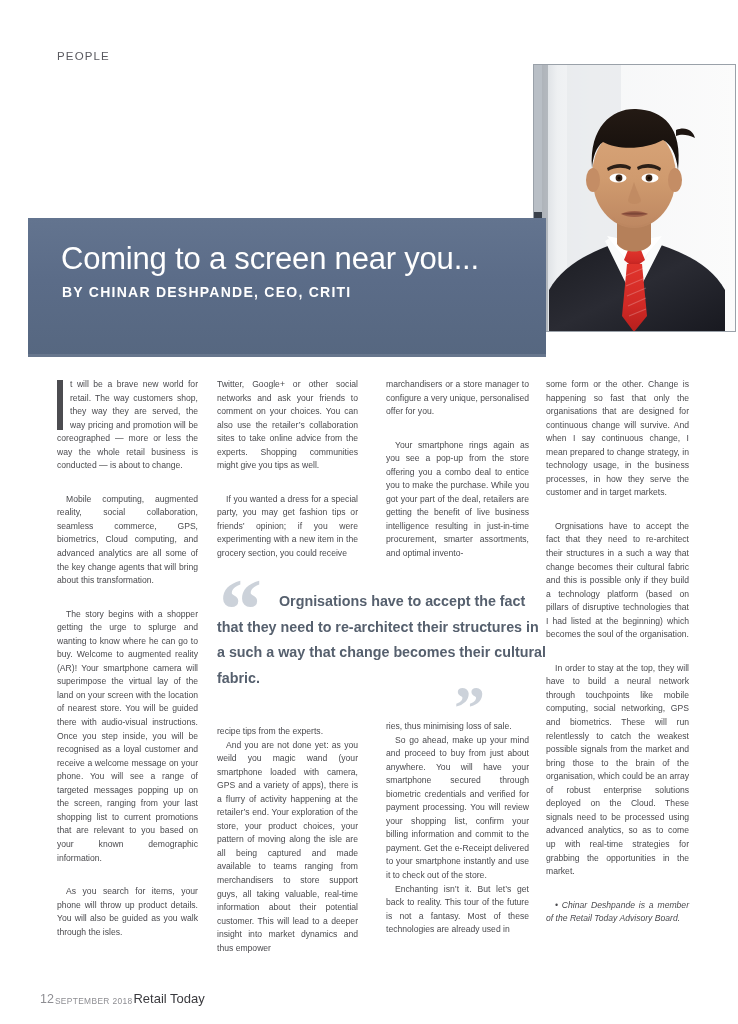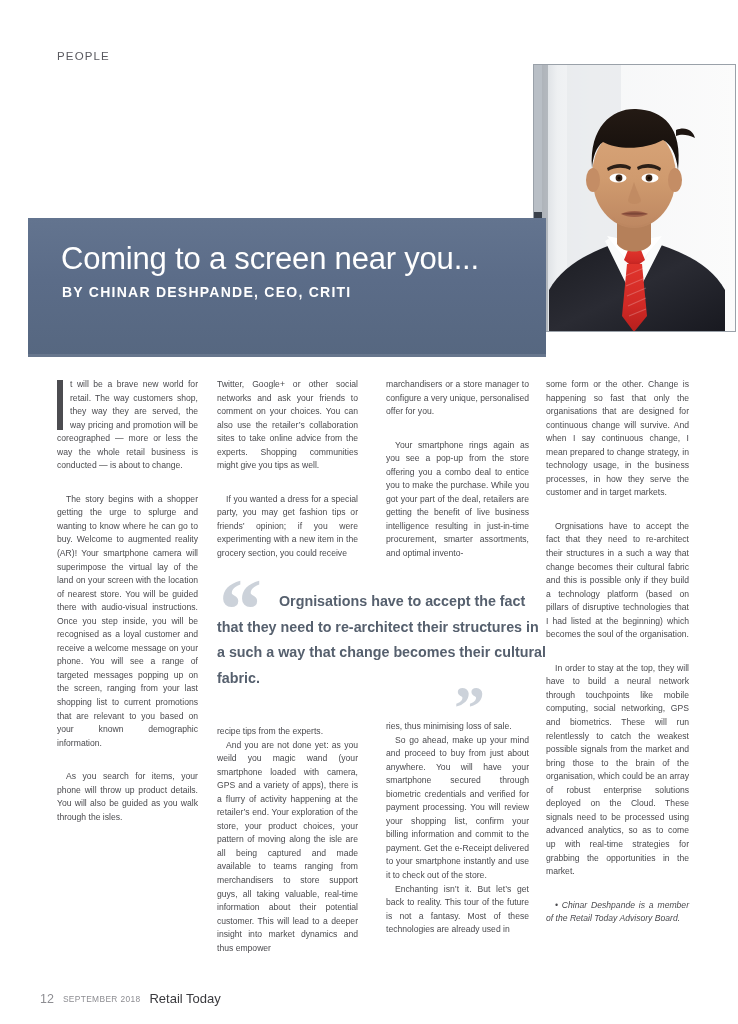--- a/index.html
+++ b/index.html
@@ -186,22 +186,22 @@
     display: block;
     margin-top: 0;
   }
 
   
   .footer {
     position: absolute;
     left: 40px;
     bottom: 18px;
     display: flex;
-    align-items: center;
-    gap: 9px;
+    align-items: flex-end;
+    gap: 1px;
   }
   .f-page  { font-size: 12.5px; color: #8d8d92; }
   .f-date  { font-size: 8.4px;  color: #8d8d92; letter-spacing: 0.35px; }
   .f-title { font-size: 13px;  color: #3a3a3e; font-weight: 400; }
 </style>
 </head>
 <body>
 
 <div class="page">
 
@@ -293,20 +293,21 @@
 
   <div class="banner">
     <div class="banner-title">Coming to a screen near you...</div>
     <div class="banner-byline">BY CHINAR DESHPANDE, CEO, CRITI</div>
   </div>
 
   <div class="cols">
 
     <div class="col col1">
       <p class="dropcap-wrap"><span class="dropcap"></span><span>t will be a brave new world for retail. The way customers shop, they way they are served, the way pricing and promotion will be coreographed — more or less the way the whole retail business is conducted — is about to change.</span></p>
+      <p>Mobile computing, augmented reality, social collaboration, seamless commerce, GPS, biometrics, Cloud computing, and advanced analytics are all some of the key change agents that will bring about this transformation.</p>
       <p>The story begins with a shopper getting the urge to splurge and wanting to know where he can go to buy. Welcome to augmented reality (AR)! Your smartphone camera will superimpose the virtual lay of the land on your screen with the location of nearest store. You will be guided there with audio-visual instructions. Once you step inside, you will be recognised as a loyal customer and receive a welcome message on your phone. You will see a range of targeted messages popping up on the screen, ranging from your last shopping list to current promotions that are relevant to you based on your known demographic information.</p>
       <p>As you search for items, your phone will throw up product details. You will also be guided as you walk through the isles.</p>
     </div>
 
     <div class="col col2">
       <p>Twitter, Google+ or other social networks and ask your friends to comment on your choices. You can also use the retailer’s collaboration sites to take online advice from the experts. Shopping communities might give you tips as well.</p>
       <p>If you wanted a dress for a special party, you may get fashion tips or friends’ opinion; if you were experimenting with a new item in the grocery section, you could receive</p>
     </div>
 
     <div class="col col3">

